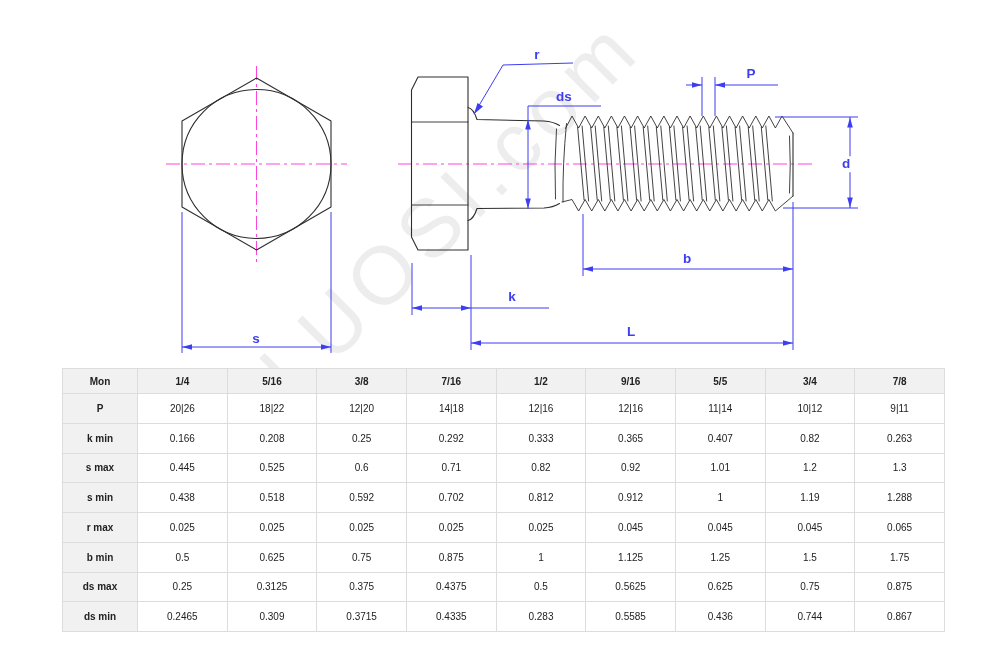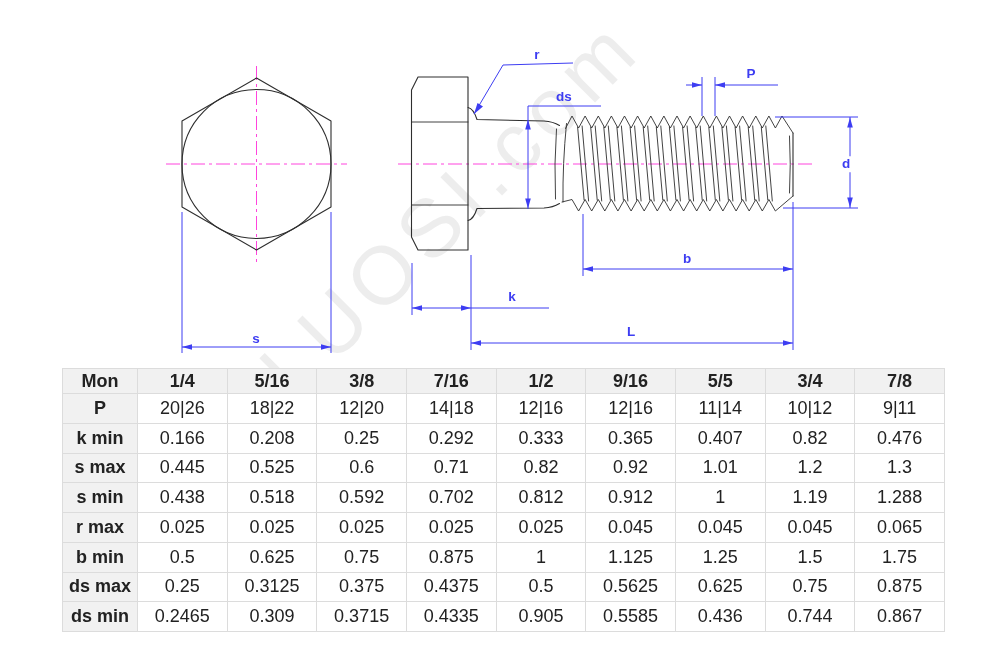--- a/index.html
+++ b/index.html
@@ -19,21 +19,21 @@
   .dimln{stroke:var(--dim,#3d3df2);stroke-width:1;fill:none;}
   .arr{fill:var(--dim,#3d3df2);stroke:none;}
   .cl{stroke:var(--center,#ff44dd);stroke-width:1;fill:none;stroke-dasharray:14 4 3 4;}
   .dim-label{
     position:absolute;transform:translate(-50%,-50%);
     color:var(--dim,#3d3df2);font-size:13.5px;font-weight:600;z-index:2;line-height:1;
   }
   .dim-label.boxed{background:#fff;padding:1px 2px;}
   table.spec{
     position:absolute;left:62px;top:368px;width:883px;height:264px;z-index:2;
-    border-collapse:collapse;table-layout:fixed;font-size:18px;color:#222;
+    border-collapse:collapse;table-layout:fixed;font-size:10px;color:#222;
   }
   table.spec th,table.spec td{
     border:1px solid #dcdcdc;text-align:center;vertical-align:middle;
     height:24px;padding:0 2px;overflow:hidden;white-space:nowrap;
   }
   table.spec thead th{background:#f1f1f1;font-weight:700;}
   table.spec tbody th{background:#f1f1f1;font-weight:700;}
   table.spec td{background:#fff;font-weight:400;}
 </style>
 </head>
@@ -183,21 +183,21 @@
         <tr>
           <th>k min</th>
           <td>0.166</td>
           <td>0.208</td>
           <td>0.25</td>
           <td>0.292</td>
           <td>0.333</td>
           <td>0.365</td>
           <td>0.407</td>
           <td>0.82</td>
-          <td>0.476</td>
+          <td>0.263</td>
         </tr>
         <tr>
           <th>s max</th>
           <td>0.445</td>
           <td>0.525</td>
           <td>0.6</td>
           <td>0.71</td>
           <td>0.82</td>
           <td>0.92</td>
           <td>1.01</td>
@@ -251,21 +251,21 @@
           <td>0.625</td>
           <td>0.75</td>
           <td>0.875</td>
         </tr>
         <tr>
           <th>ds min</th>
           <td>0.2465</td>
           <td>0.309</td>
           <td>0.3715</td>
           <td>0.4335</td>
-          <td>0.905</td>
+          <td>0.283</td>
           <td>0.5585</td>
           <td>0.436</td>
           <td>0.744</td>
           <td>0.867</td>
         </tr>
       </tbody>
     </table>
 
 </div>
 

